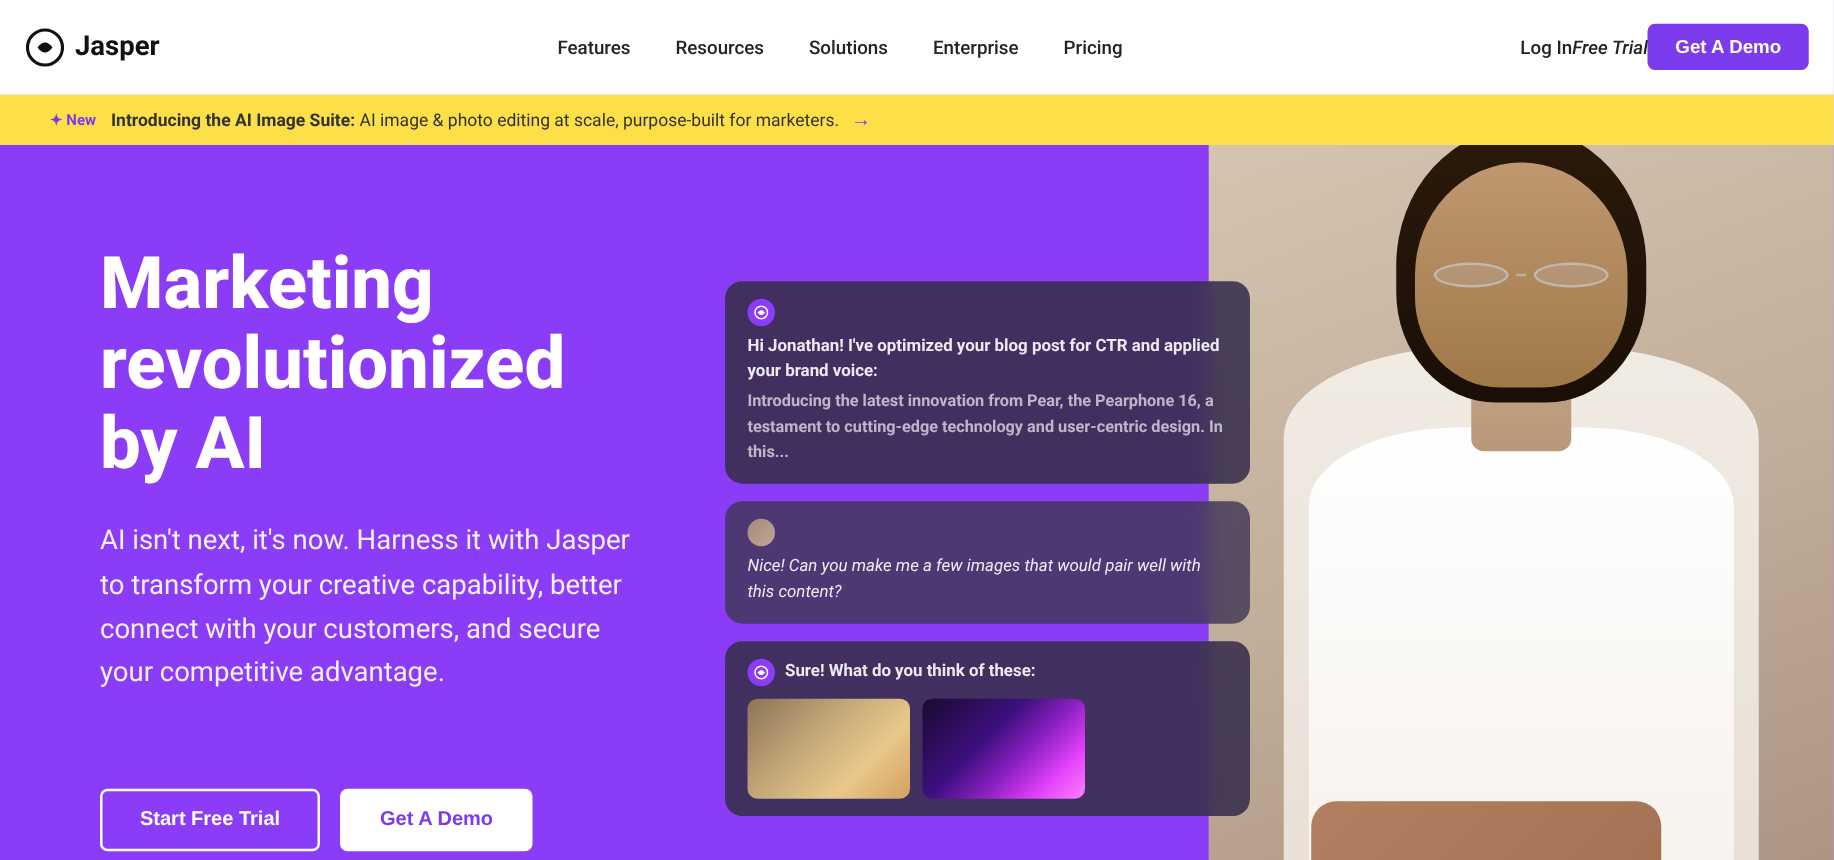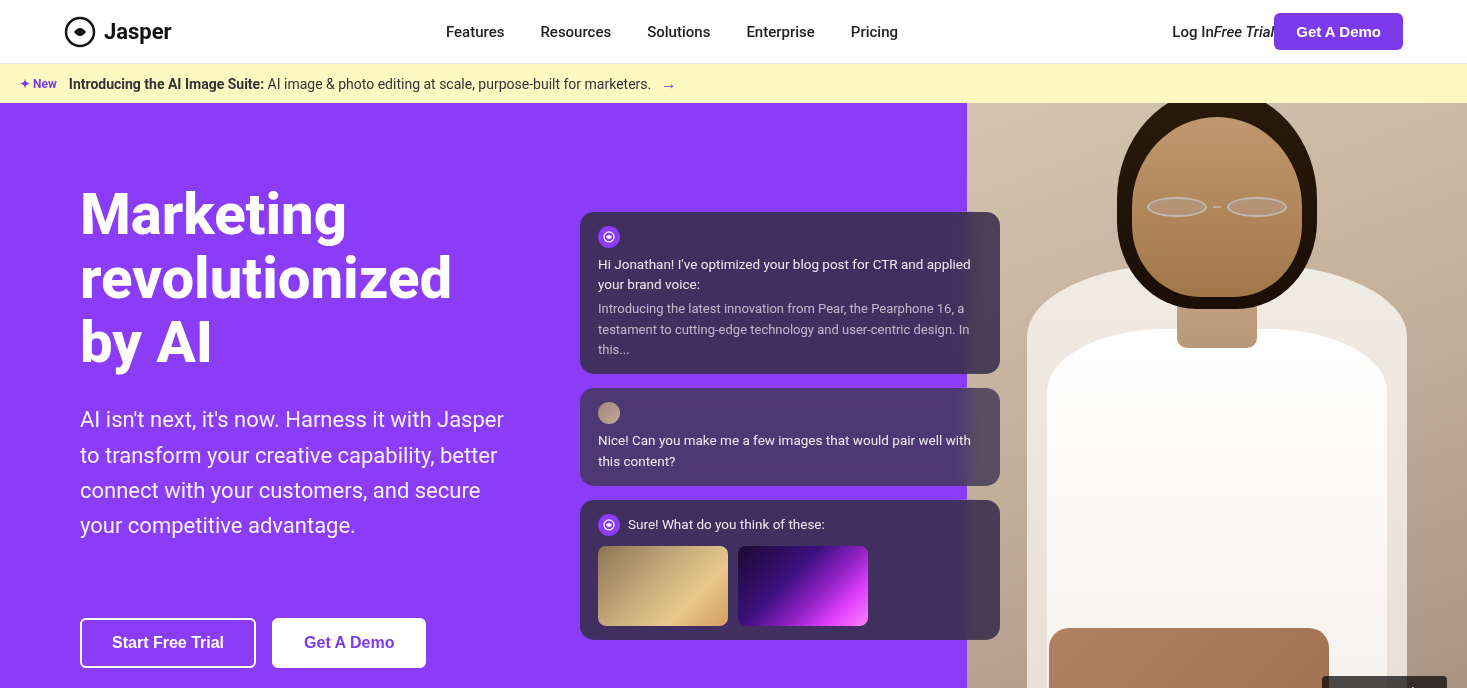--- a/index.html
+++ b/index.html
@@ -1,39 +1,39 @@
 <!DOCTYPE html>
 <html><head>
   <meta charset="utf-8">
   <style>
     * { margin: 0; padding: 0; box-sizing: border-box; }
     body { font-family: -apple-system, BlinkMacSystemFont, 'Segoe UI', Roboto, sans-serif; width: 1467px; overflow-x: hidden; }
 
     
     .navbar {
       display: flex; align-items: center; justify-content: space-between;
-      padding: 0 64px; height: 64px; background: #fff;
+      padding: 0 20px; height: 76px; background: #fff;
       border-bottom: 1px solid #e8e8e8;
     }
     .nav-logo { display: flex; align-items: center; gap: 8px; font-size: 22px; font-weight: 700; color: #111; text-decoration: none; }
     .nav-logo-icon { width: 32px; height: 32px; }
     .nav-links { display: flex; align-items: center; gap: 36px; }
     .nav-links a { font-size: 15px; color: #222; text-decoration: none; font-weight: 500; }
     .nav-right { display: flex; align-items: center; }
     .nav-login { font-size: 15px; color: #222; text-decoration: none; font-weight: 500; }
     .nav-free-trial { font-size: 15px; color: #222; text-decoration: none; font-weight: 500; font-style: italic; }
     .nav-demo-btn {
       background: #7c3aed; color: #fff; border: none; padding: 10px 22px;
       border-radius: 6px; font-size: 15px; font-weight: 600; cursor: pointer;
     }
 
     
     .announcement-bar {
       display: flex; align-items: center; gap: 12px;
-      background: #fef9c3; padding: 10px 20px;
+      background: #fde047; padding: 10px 40px;
       font-size: 14px; color: #333;
     }
     .announcement-new-badge {
       display: flex; align-items: center; gap: 4px;
       font-size: 12px; font-weight: 700; color: #7c3aed;
     }
     .announcement-bar .arrow { color: #7c3aed; font-size: 16px; margin-left: 6px; cursor: pointer; }
 
     
     .hero {
@@ -110,23 +110,25 @@
       background: rgba(60, 50, 80, 0.85);
       backdrop-filter: blur(8px);
       border-radius: 14px;
       padding: 14px 18px;
       color: #fff;
       font-size: 14px;
       line-height: 1.5;
     }
     .chat-bubble.jasper-msg {
       background: rgba(55, 45, 75, 0.88);
+      font-weight: bold;
     }
     .chat-bubble.user-msg {
       background: rgba(65, 55, 85, 0.82);
+      font-style: italic;
     }
     .chat-bubble-header {
       display: flex; align-items: center; gap: 8px;
       margin-bottom: 6px;
     }
     .bubble-icon {
       width: 22px; height: 22px; border-radius: 50%;
       background: #8b3cf7;
       display: flex; align-items: center; justify-content: center;
       font-size: 10px; color: #fff; flex-shrink: 0;

